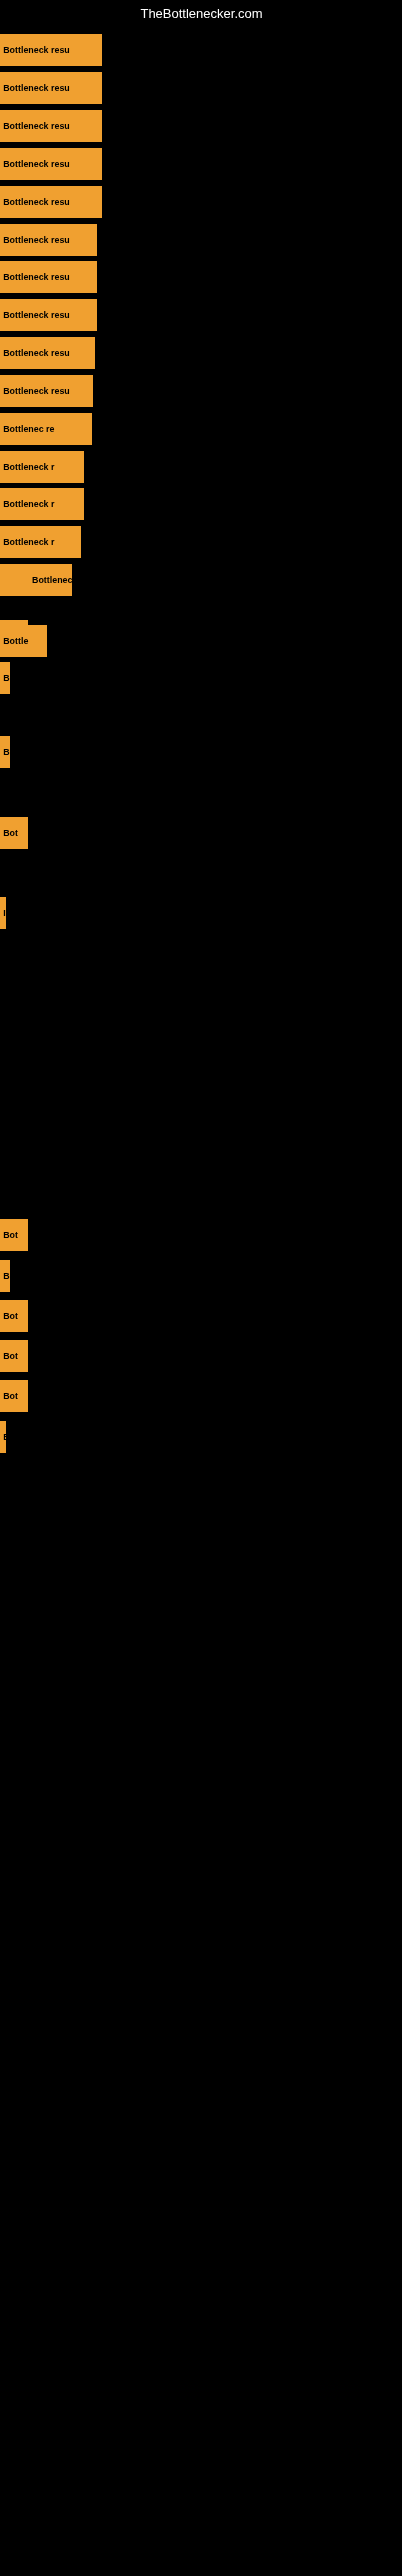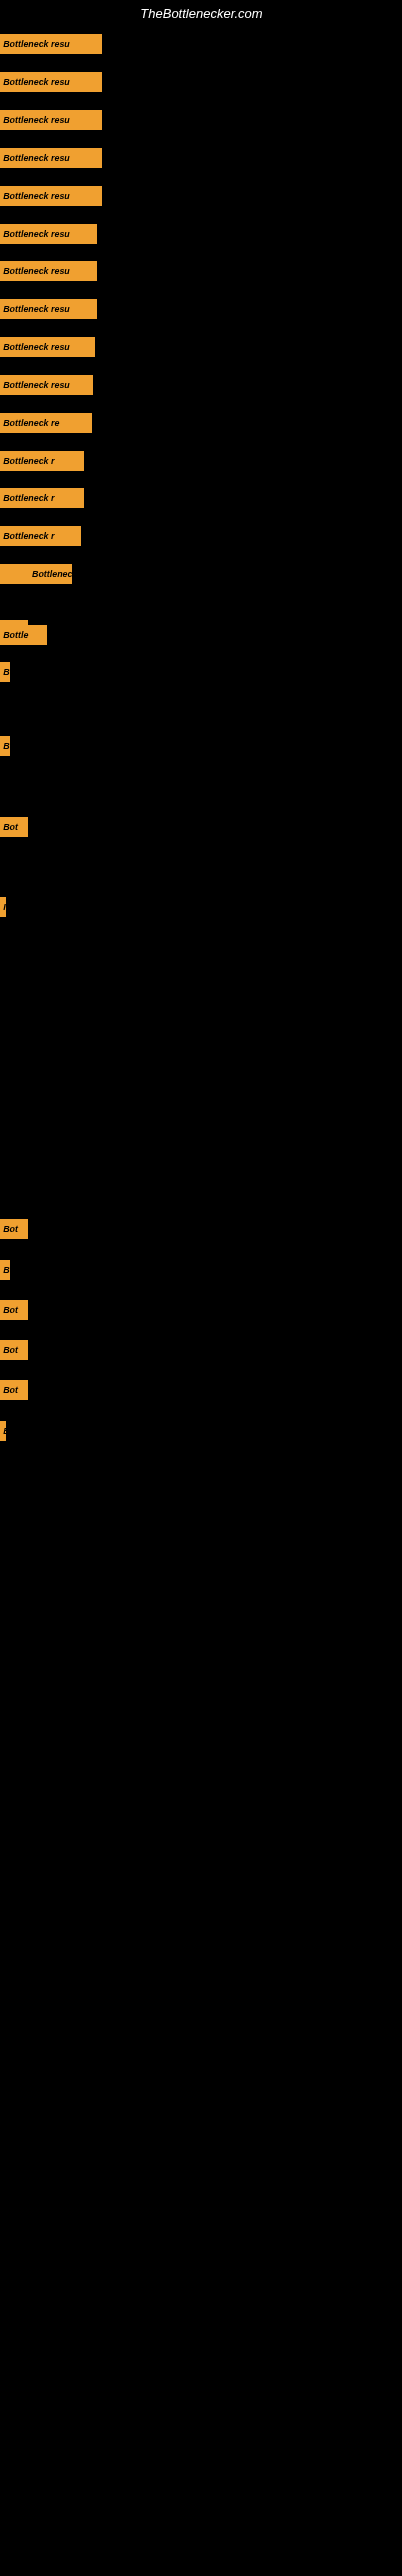--- a/index.html
+++ b/index.html
@@ -1,19 +1,18 @@
 <!DOCTYPE html>
 <html style="font-size:13px"><head>
   <meta charset="utf-8">
   <style>
     * {
       margin: 0;
       padding: 0;
       box-sizing: border-box;
-      font-style: italic;
     }
 
     body {
       background-color: #000000;
       width: 403px;
       min-height: 2576px;
       font-family: Arial, sans-serif;
       position: relative;
     }
 
@@ -28,21 +27,21 @@
     .bottleneck-bar {
       background-color: #f0a030;
       color: #000000;
       font-size: 8.9px;
       font-weight: bold;
       padding: 1.6px 3.2px;
       position: absolute;
       left: 0;
       white-space: nowrap;
       overflow: hidden;
-      height: 20px;
+      height: 32px;
       display: flex;
       align-items: center;
       text-align: right;
     }
   </style>
 </head>
 <body>
 
 <div class="site-title">TheBottlenecker.com</div>
 
@@ -50,21 +49,21 @@
 <div class="bottleneck-bar" style="top: 6.4px; width: 102px;">Bottleneck resu</div>
     <div class="bottleneck-bar" style="top: 44px; width: 102px;">Bottleneck resu</div>
     <div class="bottleneck-bar" style="top: 82px; width: 102px;">Bottleneck resu</div>
     <div class="bottleneck-bar" style="top: 120px; width: 102px;">Bottleneck resu</div>
     <div class="bottleneck-bar" style="top: 158px; width: 102px;">Bottleneck resu</div>
     <div class="bottleneck-bar" style="top: 196px; width: 97px;">Bottleneck resu</div>
     <div class="bottleneck-bar" style="top: 233px; width: 97px;">Bottleneck resu</div>
     <div class="bottleneck-bar" style="top: 271px; width: 97px;">Bottleneck resu</div>
     <div class="bottleneck-bar" style="top: 309px; width: 95px;">Bottleneck resu</div>
     <div class="bottleneck-bar" style="top: 347px; width: 93px;">Bottleneck resu</div>
-    <div class="bottleneck-bar" style="top: 385px; width: 92px;">Bottleneck re</div>
+    <div class="bottleneck-bar" style="top: 385px; width: 92px;">Bottlenec re</div>
     <div class="bottleneck-bar" style="top: 423px; width: 84px;">Bottleneck r</div>
     <div class="bottleneck-bar" style="top: 460px; width: 84px;">Bottleneck r</div>
     <div class="bottleneck-bar" style="top: 498px; width: 81px;">Bottleneck r</div>
     <div class="bottleneck-bar" style="top: 536px; width: 72px; padding-left: 32px;">Bottlenec</div>
     <div class="bottleneck-bar" style="top: 592px; width: 28px;">Bo</div>
     <div class="bottleneck-bar" style="top: 597px; width: 47px;">Bottle</div>
     <div class="bottleneck-bar" style="top: 634px; width: 9.7px;">B</div>
     <div class="bottleneck-bar" style="top: 708px; width: 9.7px;">B</div>
     <div class="bottleneck-bar" style="top: 789px; width: 28px;">Bot</div>
     <div class="bottleneck-bar" style="top: 869px; width: 6.4px;">I</div>

